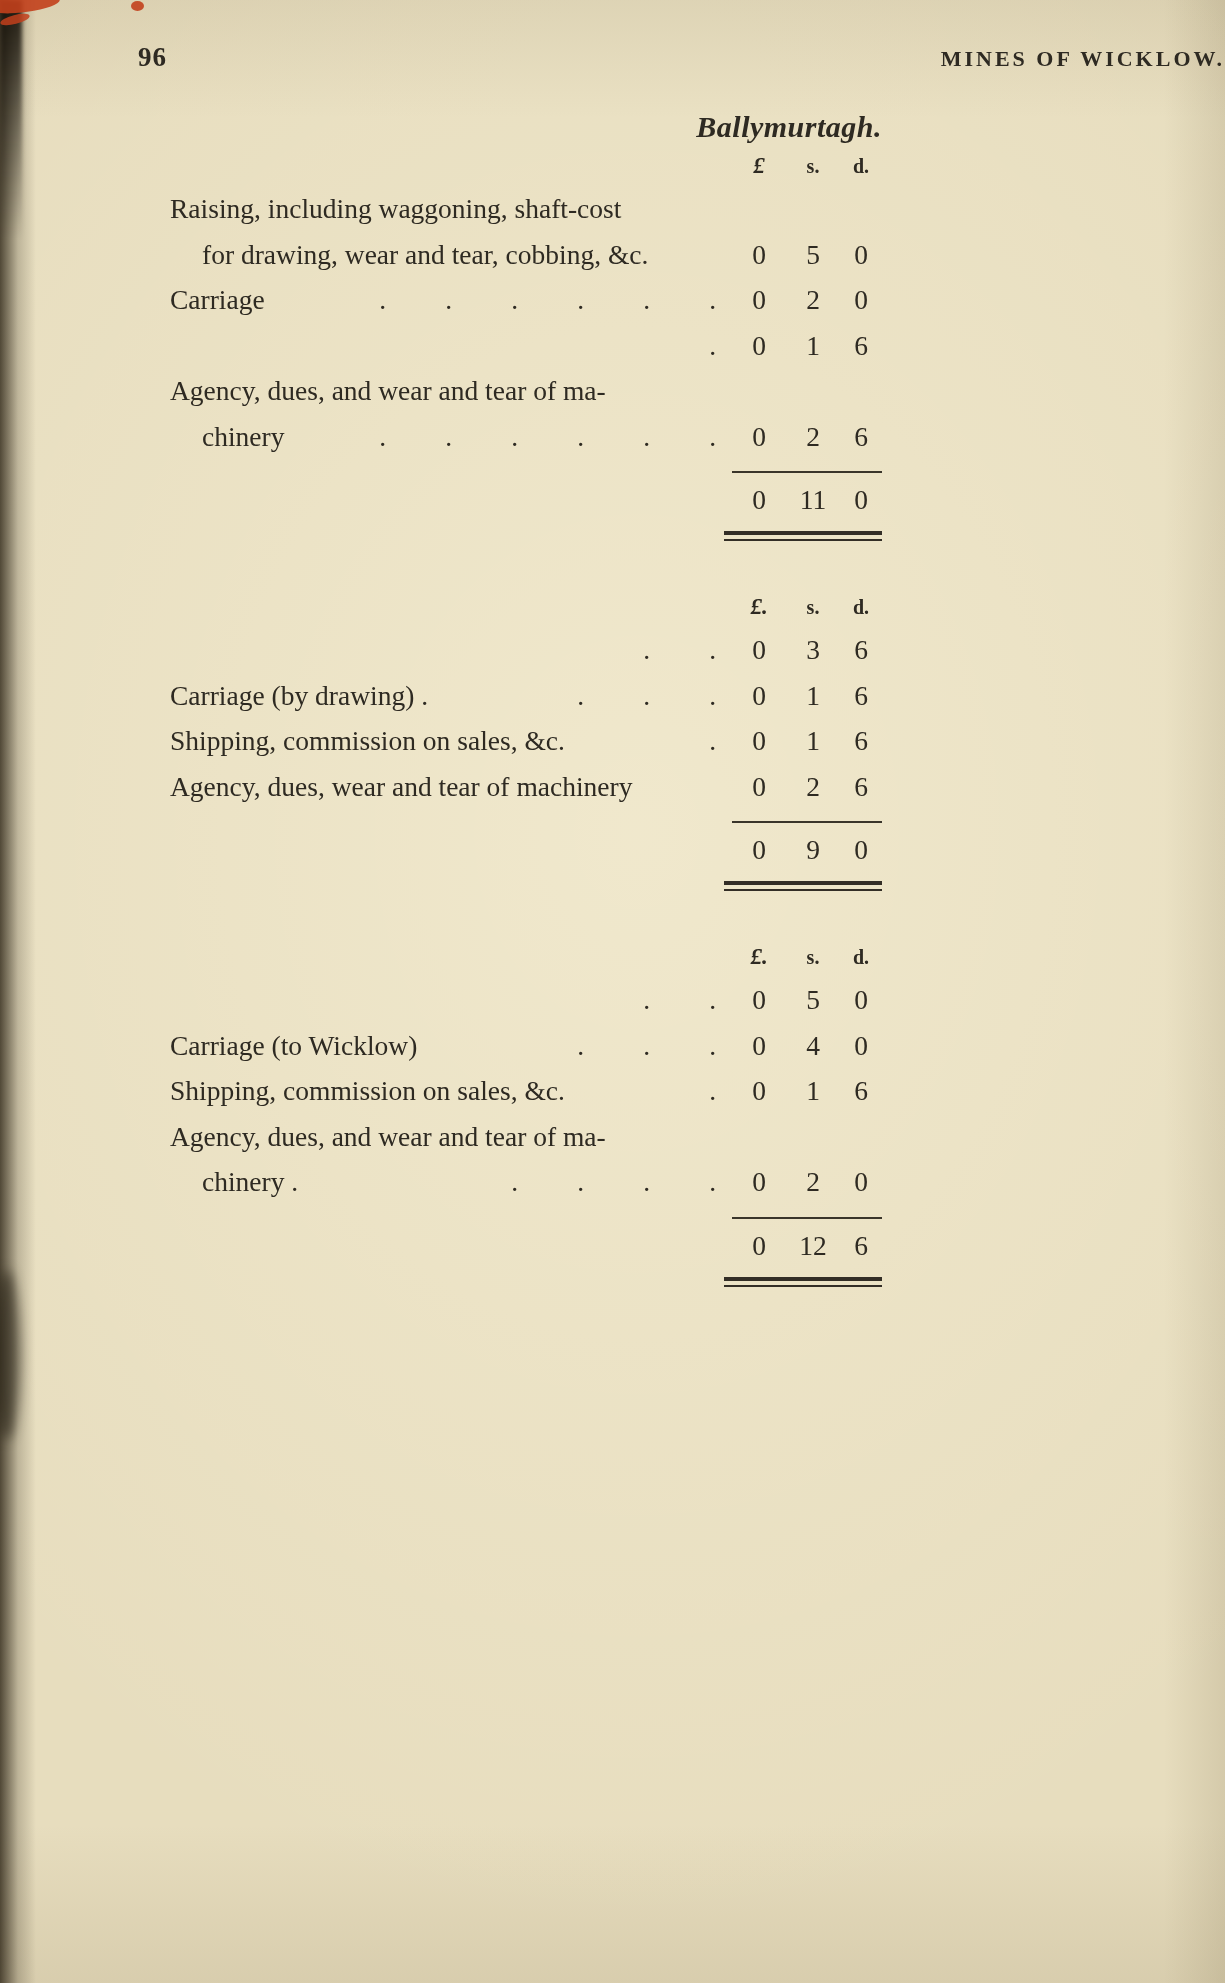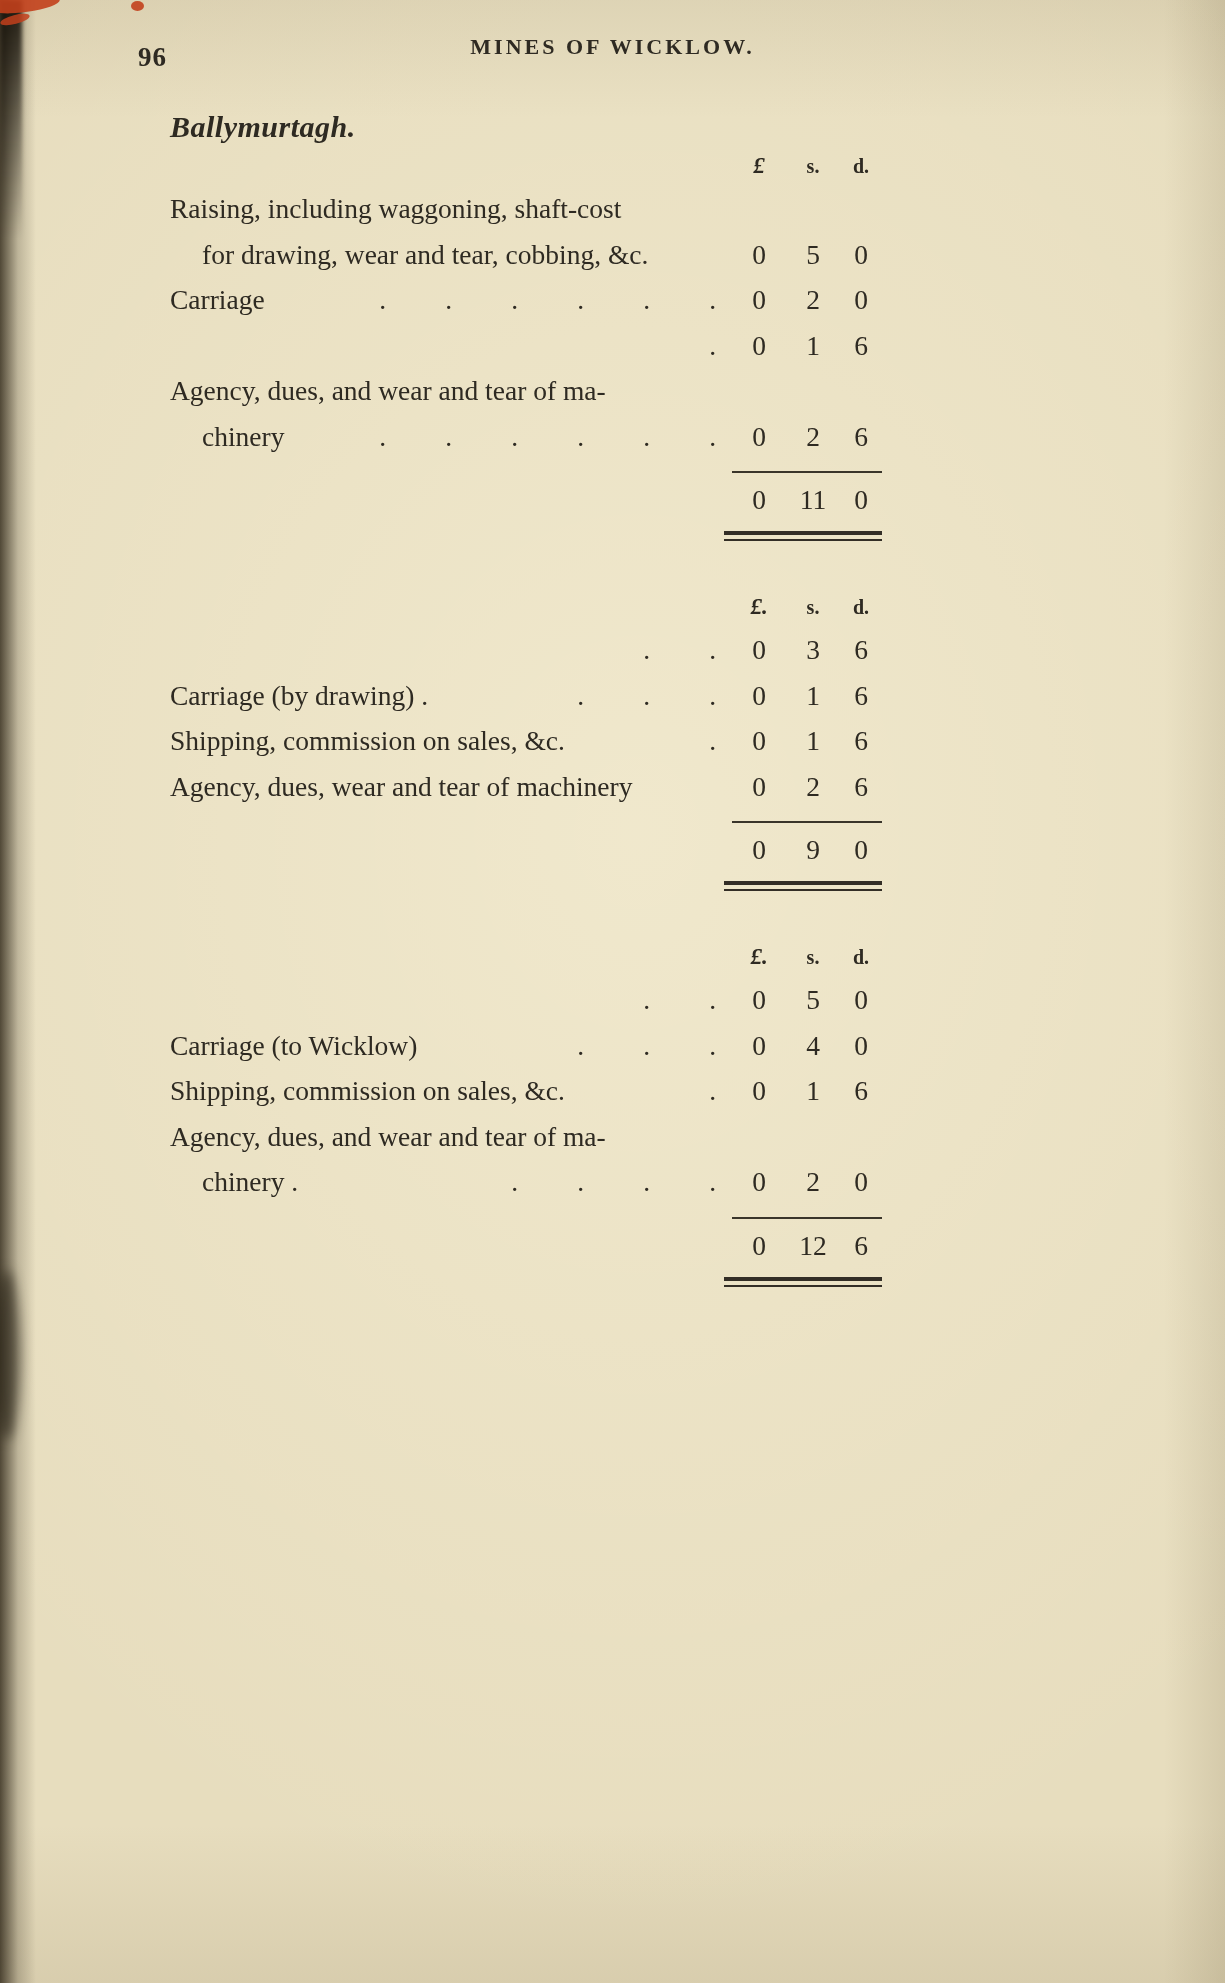--- a/index.html
+++ b/index.html
@@ -37,37 +37,37 @@
   .red-mark-2 {
     position:absolute; left:0px; top:15px; width:30px; height:9px;
     transform:rotate(-14deg); border-radius:50%; opacity:0.85;
   }
   .red-dot {
     position:absolute; left:131px; top:1px; width:13px; height:10px;
     border-radius:50%; opacity:0.9;
   }
 
   
-  .page-header { position:relative; padding-top:34px; height:84px; }
+  .page-header { position:relative; padding-top:46px; height:84px; }
   .page-number {
     position:absolute; left:138px; top:42px;
     font-size:27px; font-weight:bold; letter-spacing:1px;
   }
   .running-title {
-    text-align:center; font-size:22px; font-weight:bold; letter-spacing:3px;
+    text-align:right; font-size:22px; font-weight:bold; letter-spacing:3px;
   }
 
   
   .content { width:712px; margin-left:170px; }
 
   .cost-table { margin-top:26px; }
   .cost-table:not(:first-child) { margin-top:46px; }
 
   .table-title {
-    text-align:left; font-style:italic; font-weight:600;
+    text-align:right; font-style:italic; font-weight:600;
     font-size:30px; letter-spacing:0.5px; margin-bottom:2px;
   }
 
   .row { display:flex; align-items:baseline; line-height:45.5px; font-size:27.5px; }
   .header-row { line-height:40px; }
   .lbl { white-space:nowrap; }
   .indent .lbl { padding-left:32px; }
   .dots { flex:1; text-align:right; word-spacing:1.9em; padding-right:16px; overflow:hidden; }
   .amt { width:54px; text-align:center; }
   .amt:last-child { width:42px; }

